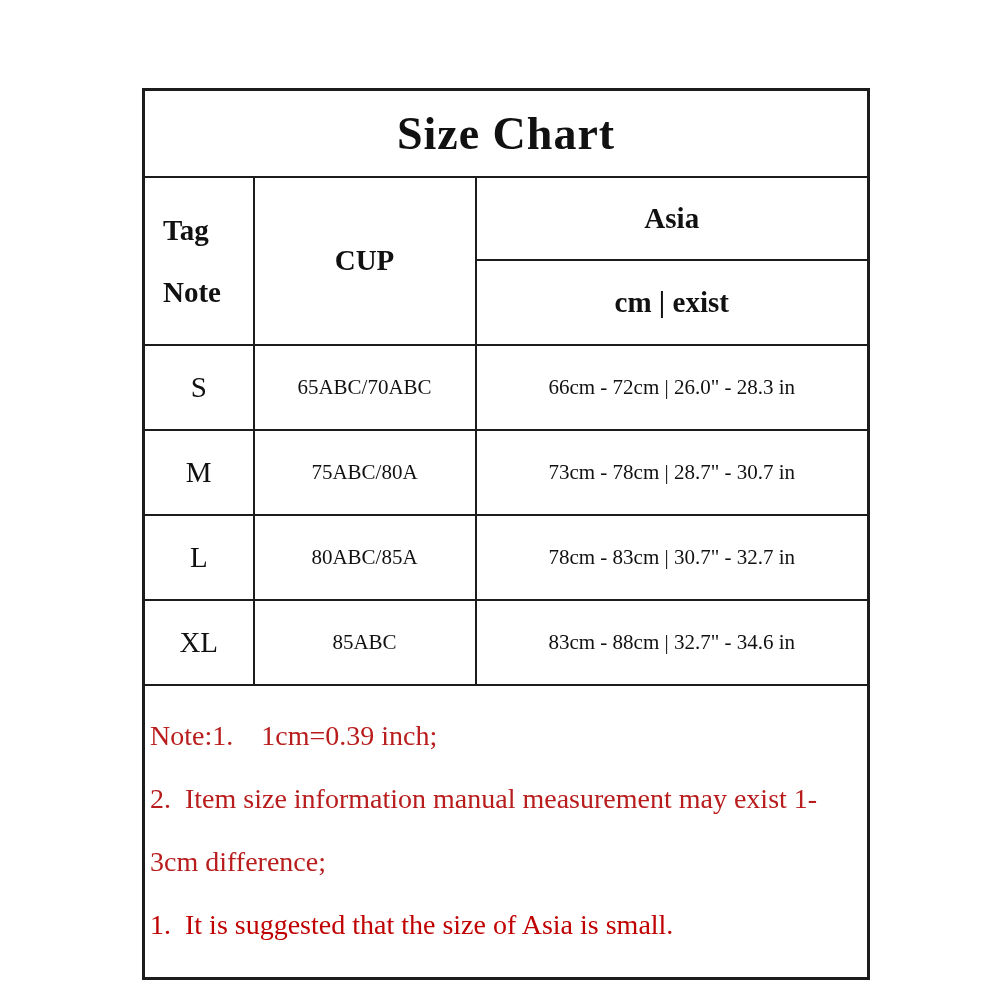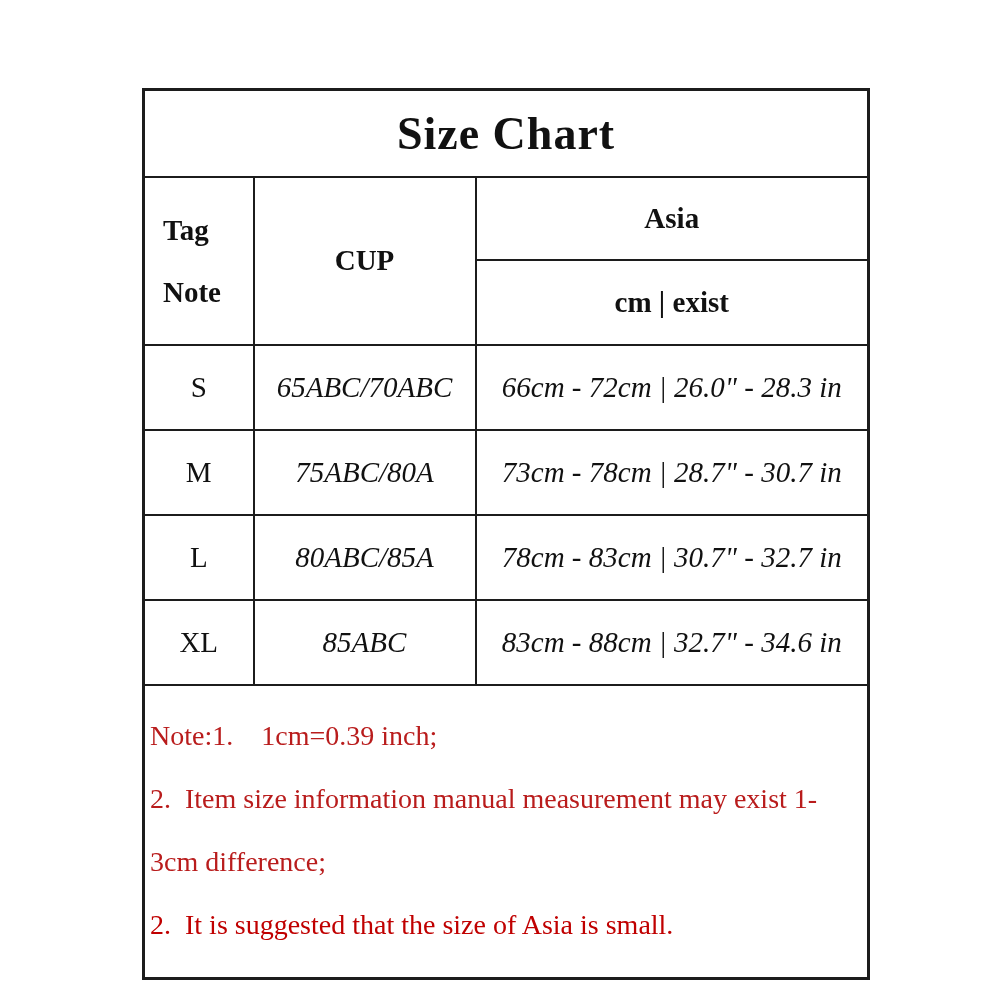--- a/index.html
+++ b/index.html
@@ -50,21 +50,21 @@
     padding-left: 18px;
     font-family: Liberation Serif, serif;
   }
   .tagsize-cell .line {
     display: block;
     line-height: 62px;
   }
   .row-chest-head { height: 83px; }
   .row-unit       { height: 85px; }
   .data-row       { height: 85px; }
-  .data-cell      { font-size: 29px; font-style: italic; }
+  .data-cell      { font-size: 21px; }
   .size-cell      { font-size: 29px; }
 
   .notes-cell {
     height: 294px;
     text-align: left !important;
     vertical-align: top !important;
     padding: 18px 8px 0 5px;
   }
   .note-line {
     font-size: 28px;
@@ -116,18 +116,18 @@
       <tr class="data-row">
         <td class="size-cell">XL</td>
         <td class="data-cell">85ABC</td>
         <td class="data-cell">83cm - 88cm | 32.7" - 34.6 in</td>
       </tr>
 
       <tr>
         <td colspan="3" class="notes-cell">
           <p class="note-line" style="color: #b91c1c;">Note:1.    1cm=0.39 inch;</p>
           <p class="note-line" style="color: #b91c1c;">2.  Item size information manual measurement may exist 1-3cm difference;</p>
-          <p class="note-line" style="color: rgb(192, 0, 0);">2.  It is suggested that the size of Asia is small.</p>
+          <p class="note-line" style="color: rgb(192, 0, 0);">1.  It is suggested that the size of Asia is small.</p>
         </td>
       </tr>
     </tbody>
   </table>
 </div>
 
 </body></html>

